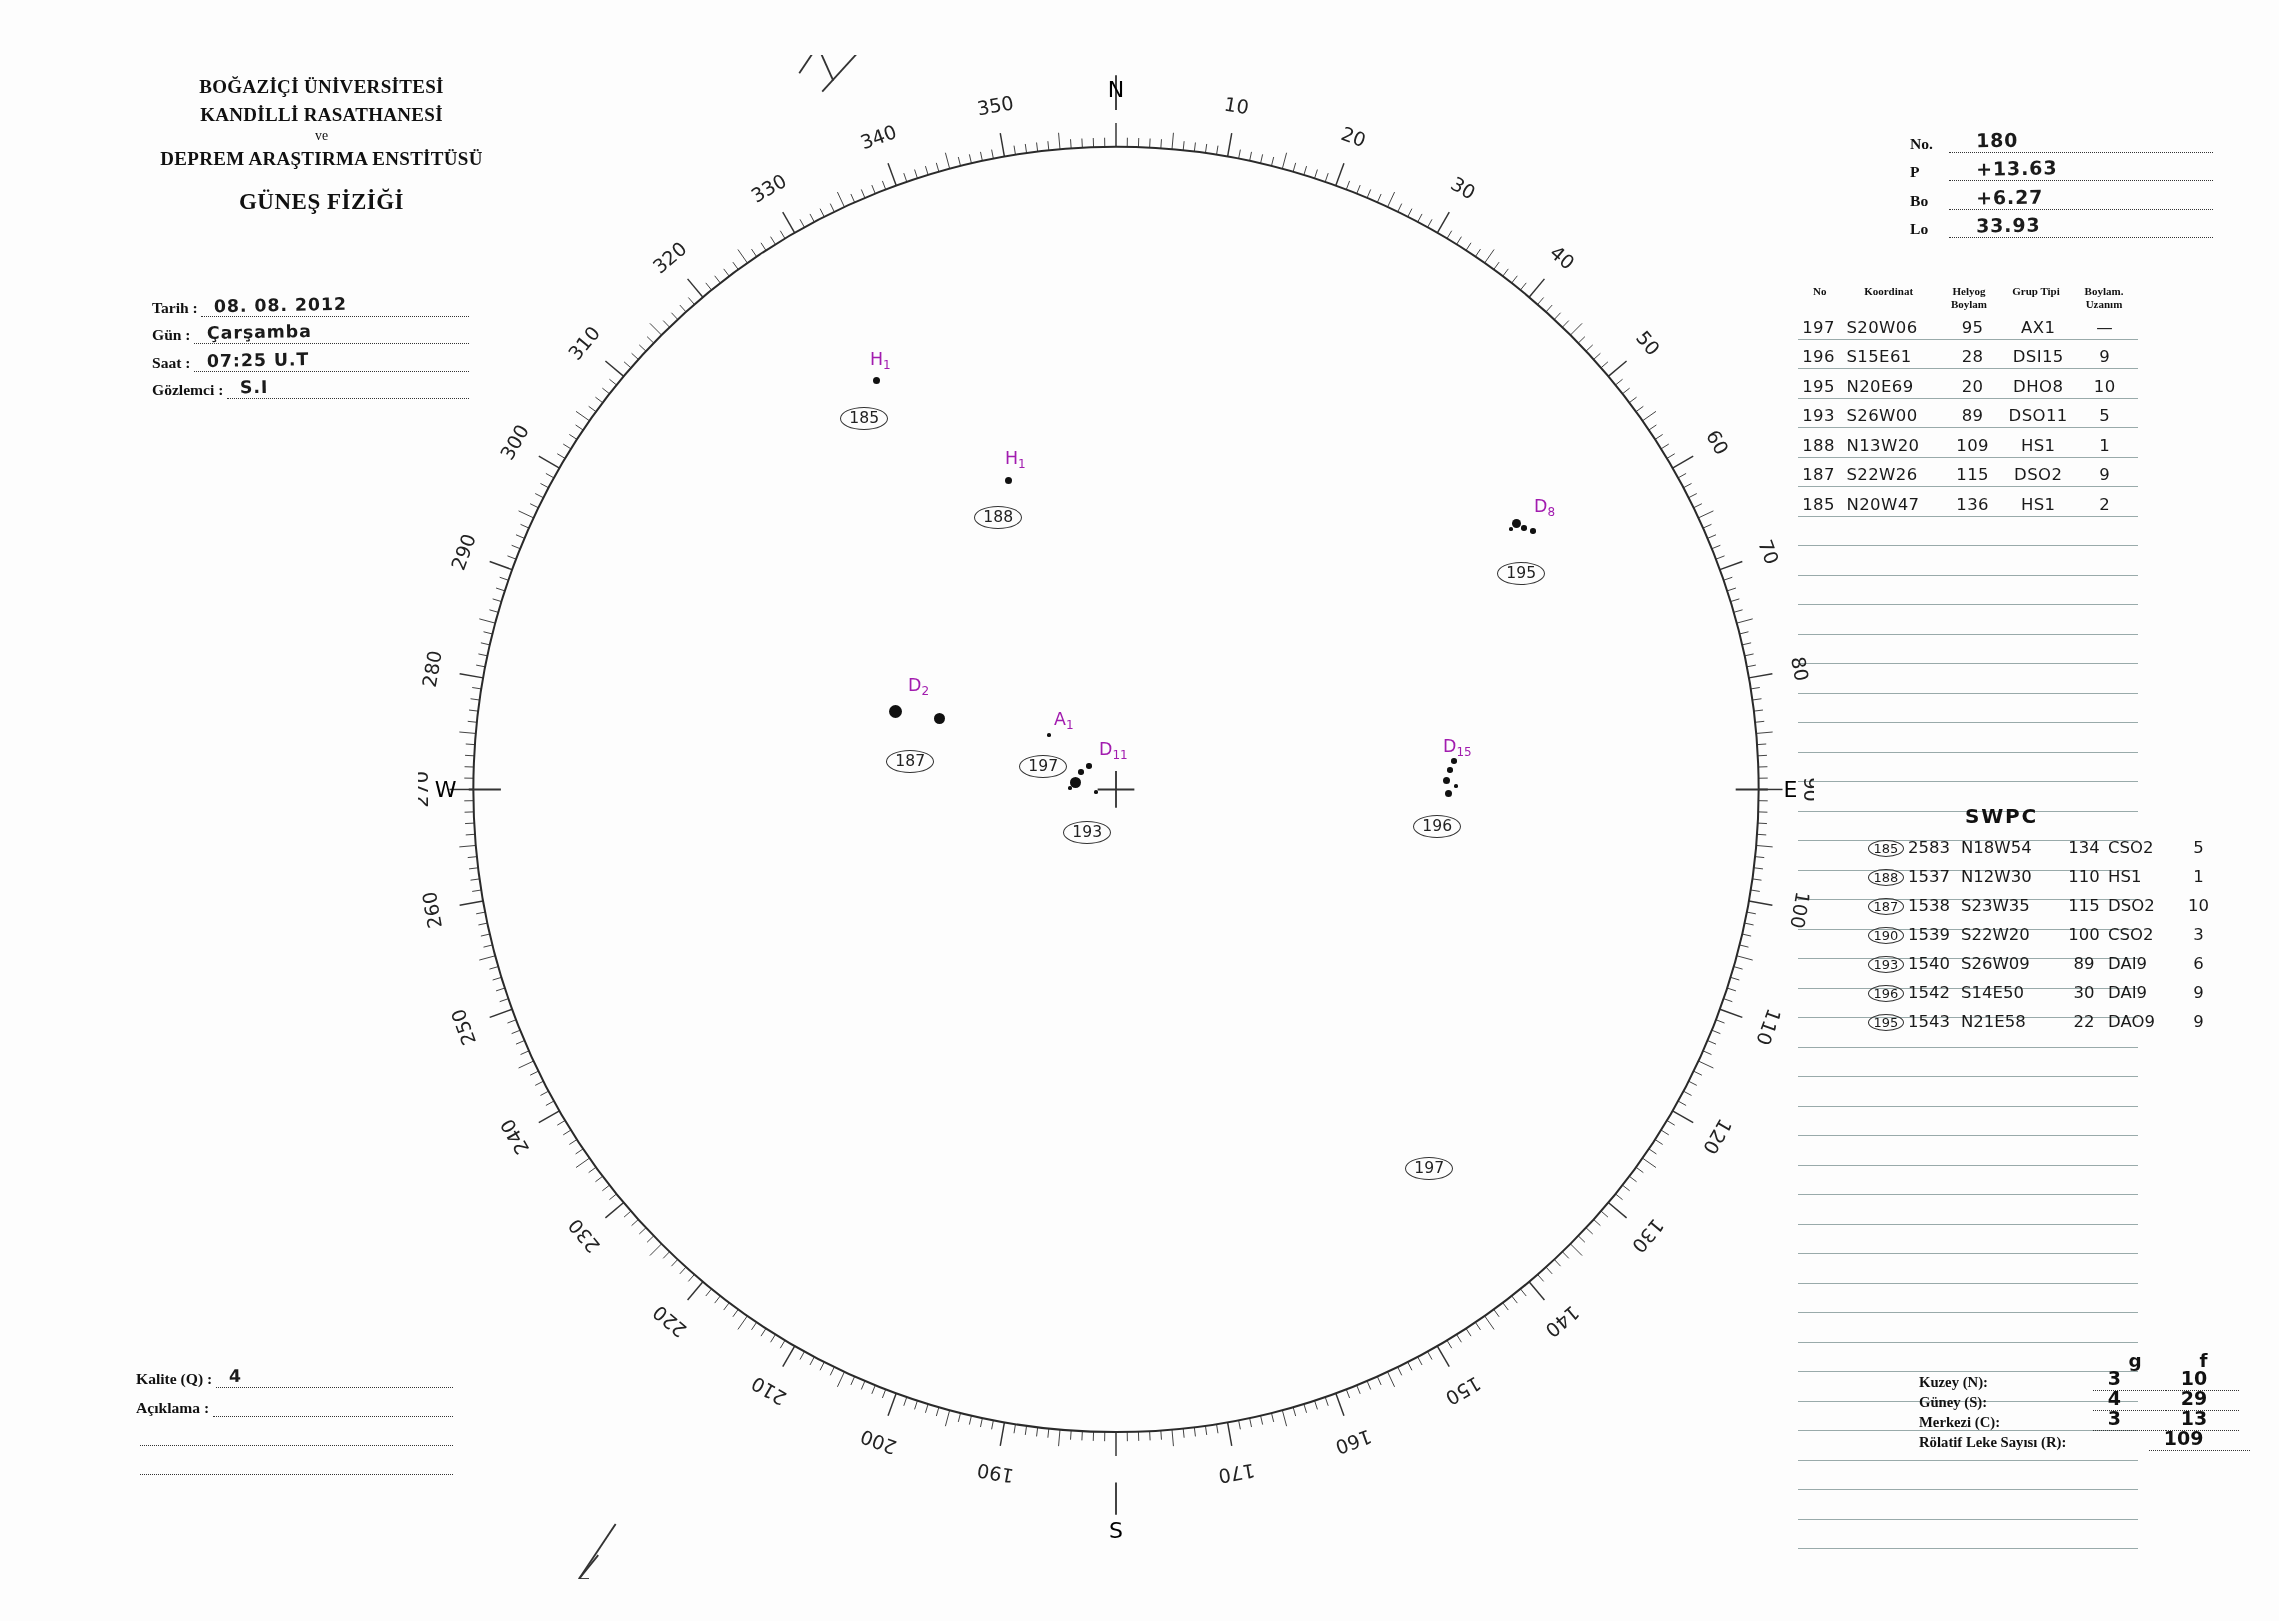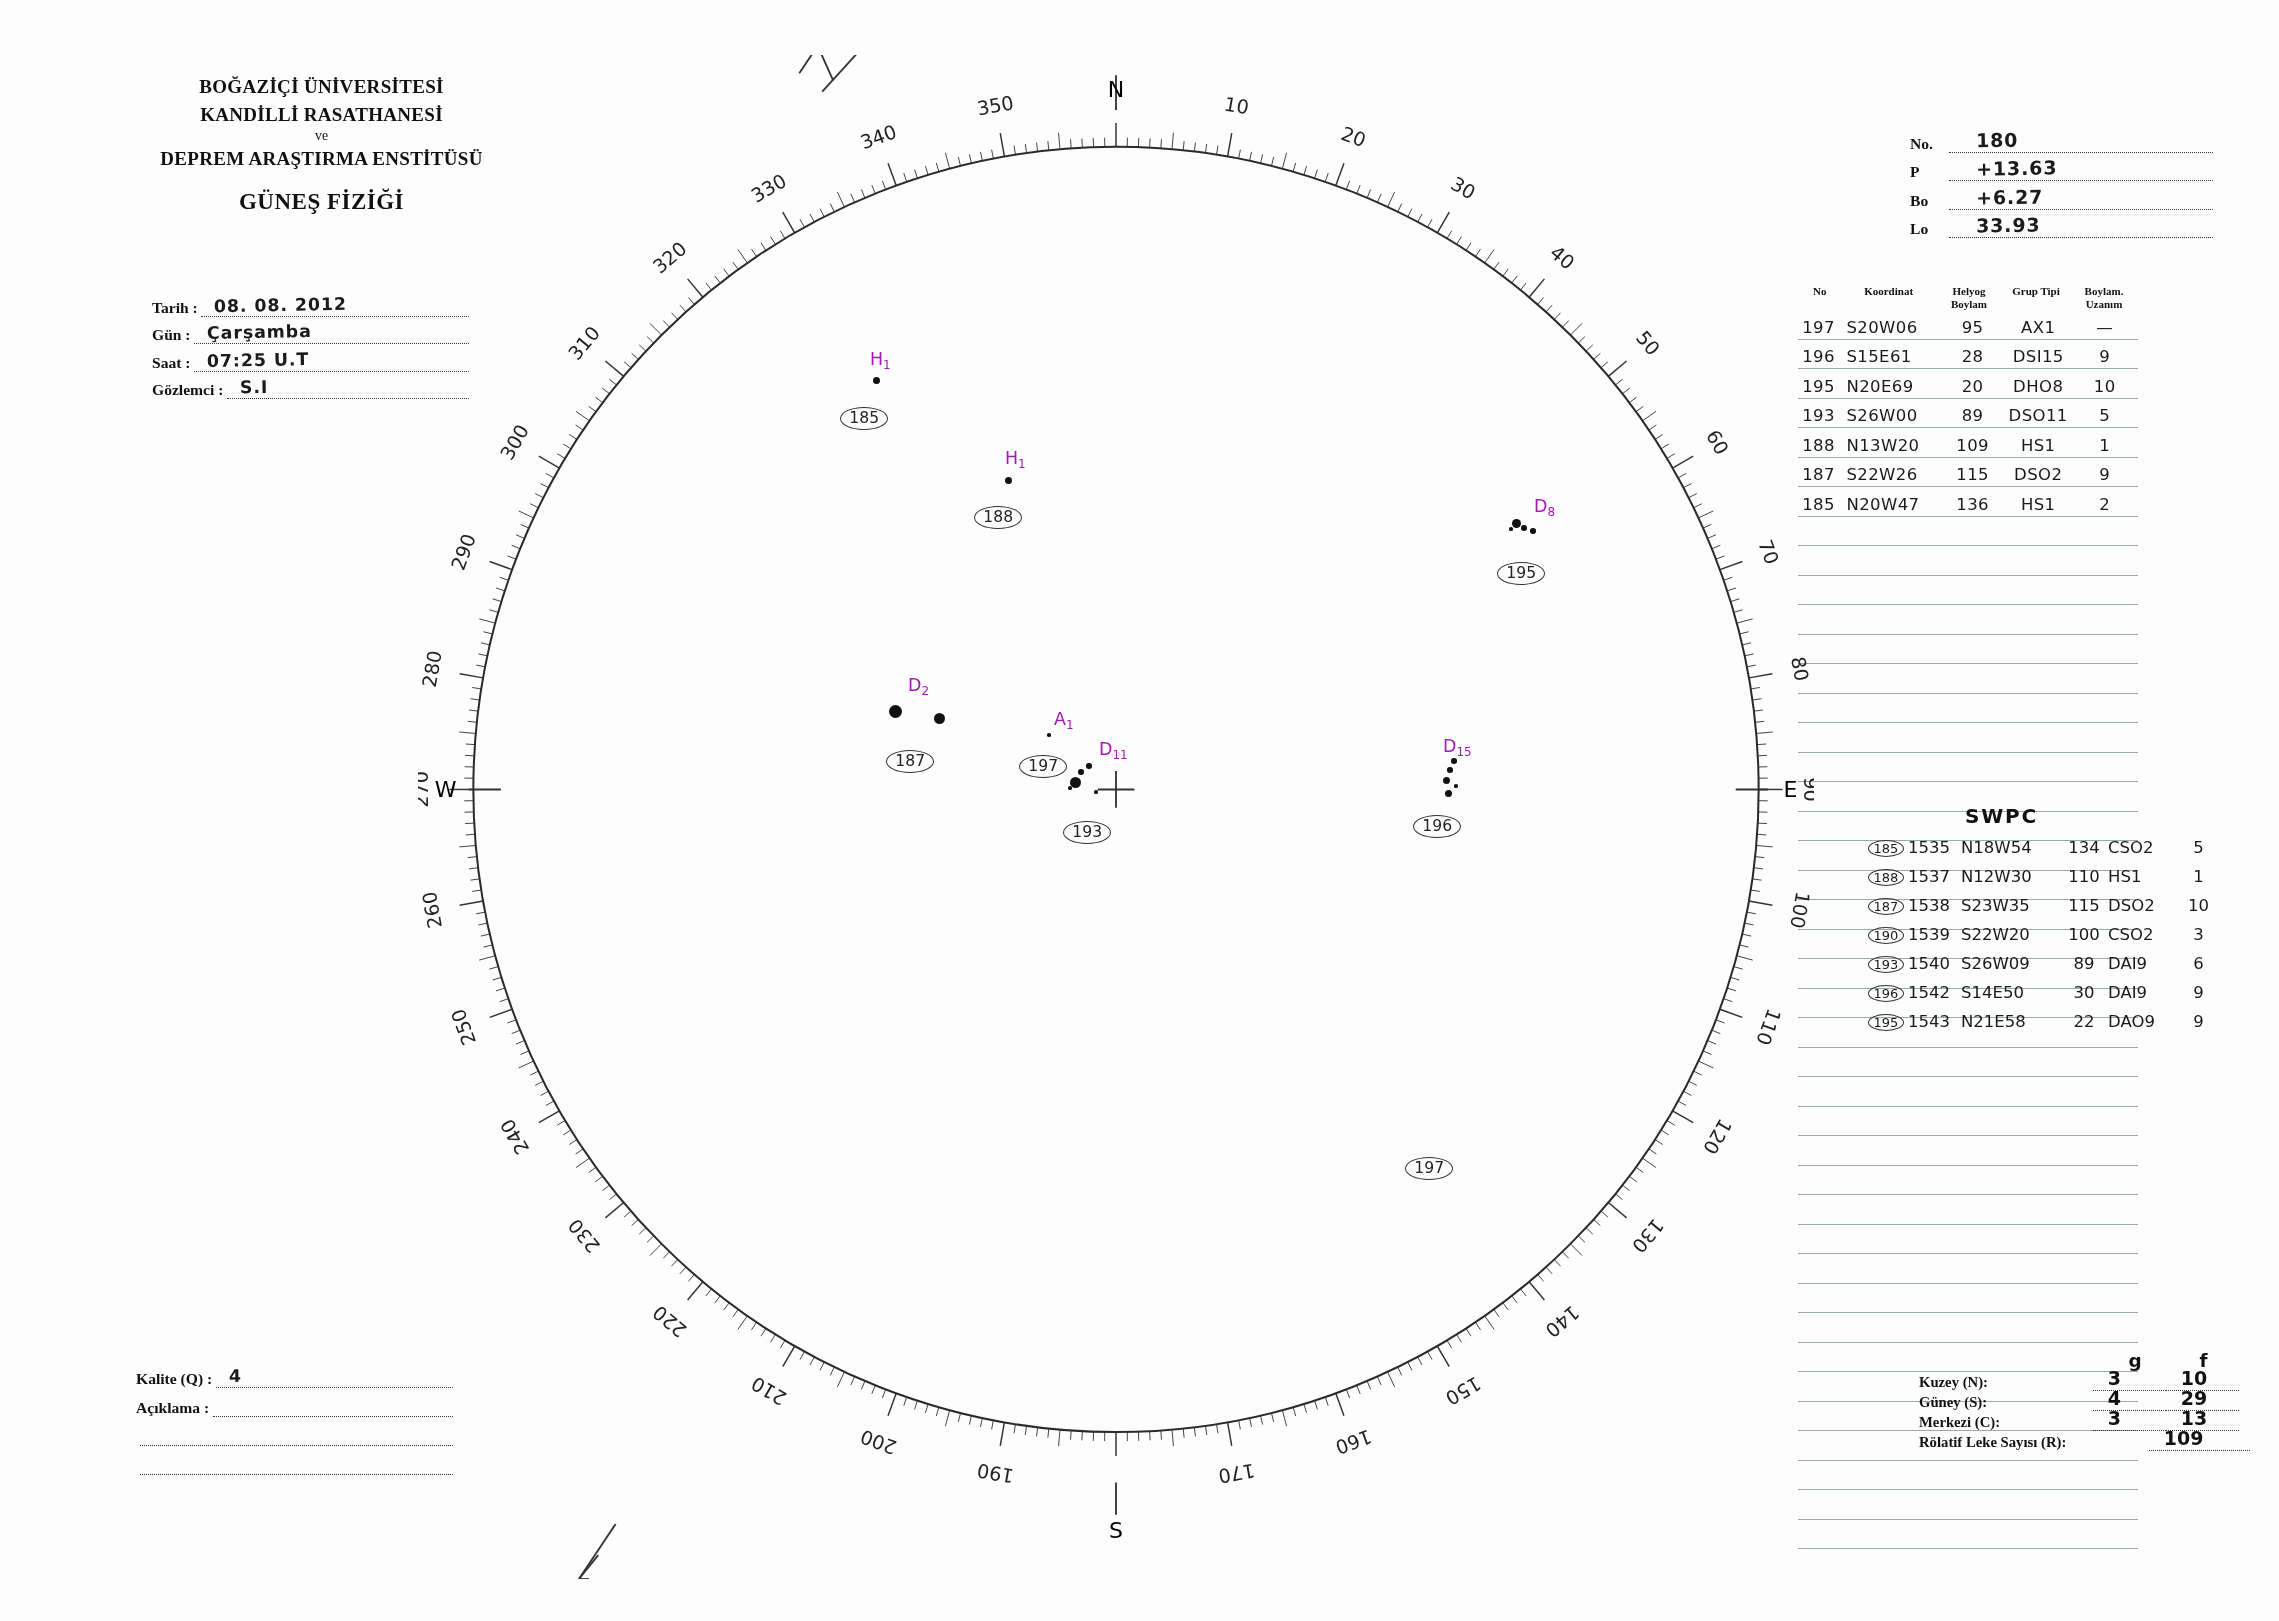--- a/index.html
+++ b/index.html
@@ -257,21 +257,21 @@
     <div class="mt-blank"></div>
     <div class="mt-blank"></div>
     <div class="mt-blank"></div>
     <div class="mt-blank"></div>
   </div>
 
   <div class="swpc-title">SWPC</div>
   <div class="swpc">
     <div class="sw-row">
         <div class="sw-circ"><span>185</span></div>
-        <div class="sw-num">1535</div>
+        <div class="sw-num">2583</div>
         <div class="sw-coord">N18W54</div>
         <div class="sw-hb">134</div>
         <div class="sw-tip">CSO2</div>
         <div class="sw-bu">5</div>
       </div>
     <div class="sw-row">
         <div class="sw-circ"><span>188</span></div>
         <div class="sw-num">1537</div>
         <div class="sw-coord">N12W30</div>
         <div class="sw-hb">110</div>

